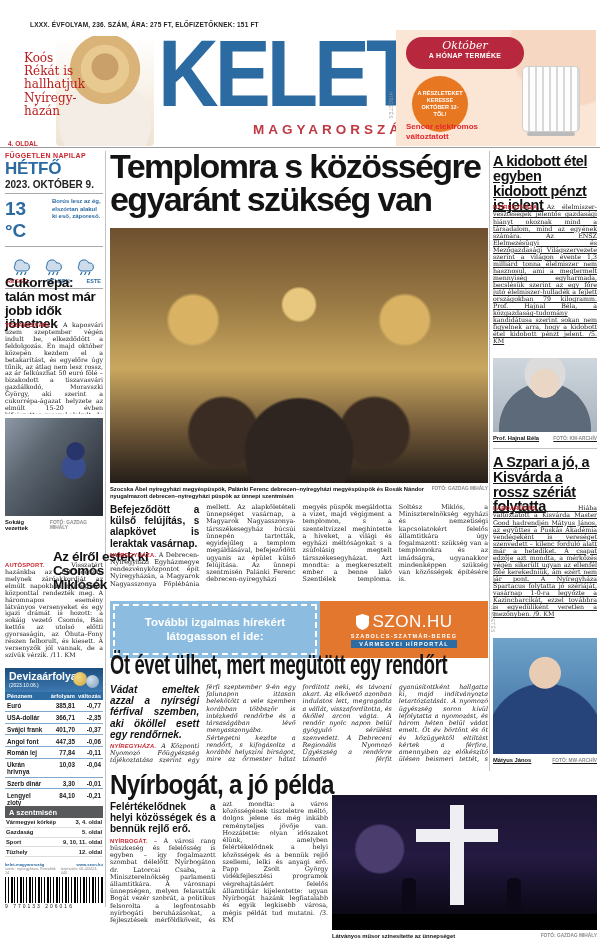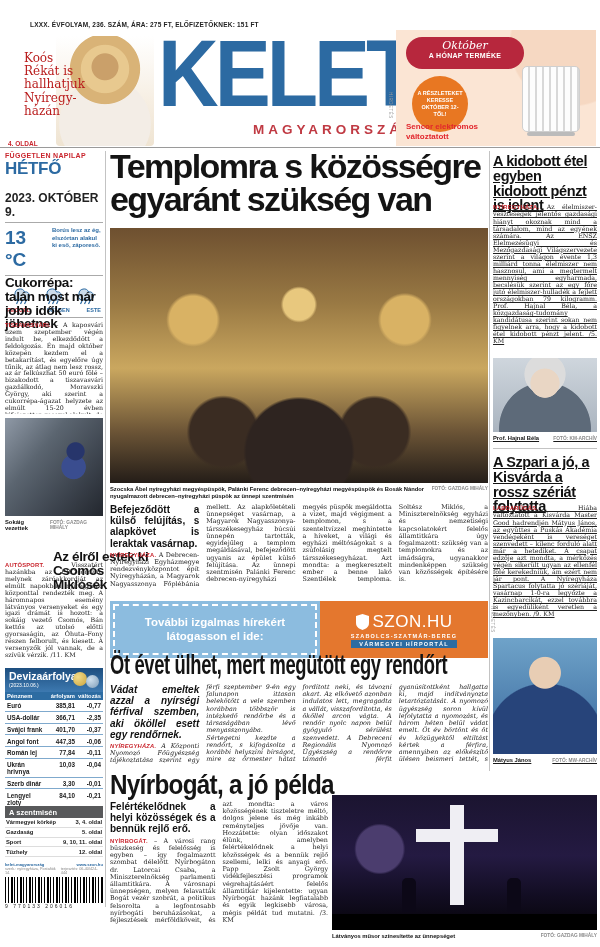--- a/index.html
+++ b/index.html
@@ -34,21 +34,21 @@
   .ad-product { position:absolute; left:10px; top:92px; width:110px; font-size:8px; font-weight:bold; color:#e2262d; line-height:1.2; }
 
   .rule-top { left:0; top:147px; width:600px; height:1px; background:#9a9a9a; }
   .vline-left { left:105px; top:151px; width:1px; height:756px; background:#c3c3c3; }
   .vline-right { left:489px; top:151px; width:1px; height:620px; background:#c3c3c3; }
 
   
   .lr { left:5px; width:98px; }
   .lbl-red { font-size:7px; font-weight:bold; color:#c9252d; letter-spacing:.3px; }
   .day { font-size:17px; font-weight:bold; color:#2c6aa2; letter-spacing:-.3px; }
-  .date { font-size:12px; font-weight:bold; color:#222;margin-top:12px; }
+  .date { font-size:10px; font-weight:bold; color:#222; }
   .hline { height:1px; background:#aaa; }
   .temp { font-size:19px; font-weight:bold; color:#2c6aa2; }
   .wdesc { font-size:6px; font-weight:bold; color:#2c6aa2; width:52px; line-height:1.25; }
   .wtimes { display:flex; justify-content:space-between; }
   .wtime { font-size:5.5px; font-weight:bold; }
   .t-red { color:#c9252d; } .t-blue { color:#2c6aa2; }
   .lhead { font-size:13.5px; font-weight:bold; letter-spacing:-.4px; line-height:1.02; color:#111; }
   .body-sm { font-size:6.3px; line-height:1.1; font-family:"DejaVu Serif", serif; text-align:justify; color:#222; }
   .kicker { font-size:5.8px; font-weight:bold; color:#c9252d; letter-spacing:.2px; font-family:"Liberation Sans", sans-serif; }
   .rally-photo { height:98px; background:

